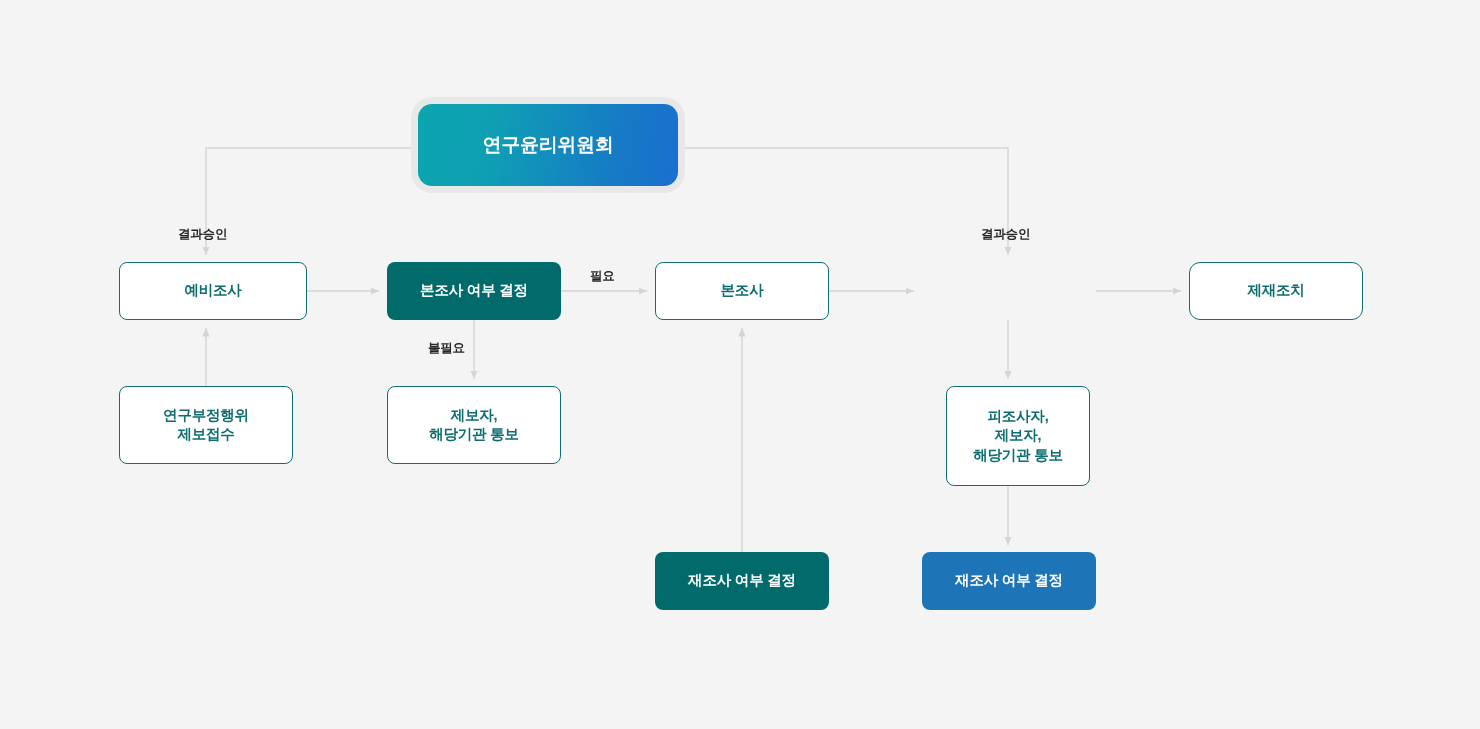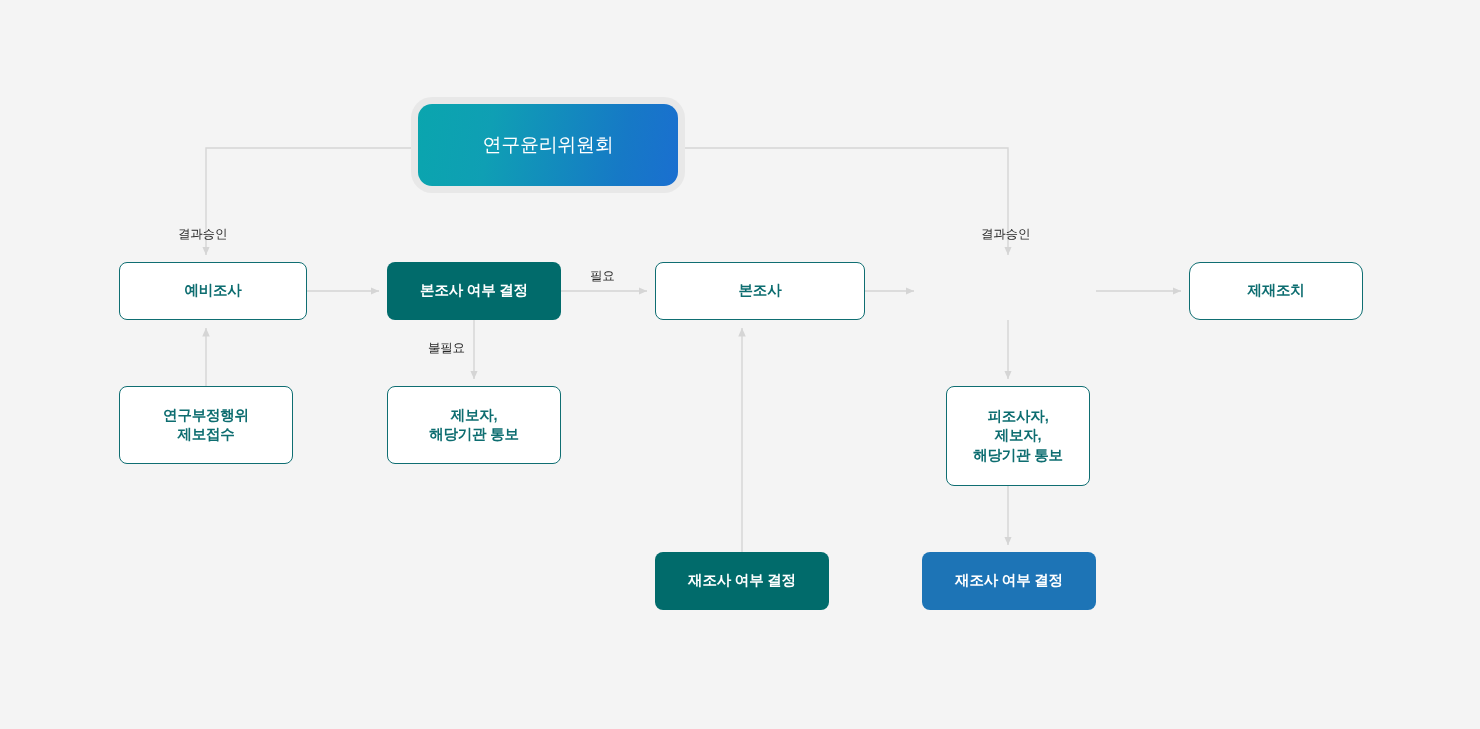--- a/index.html
+++ b/index.html
@@ -69,31 +69,31 @@
     font-weight: 700;
     letter-spacing: -0.2px;
     border: none;
   }
 
   
   .node.committee {
     background: linear-gradient(100deg, #0aa5ae 0%, #0f9fb4 28%, #1679c6 78%, #1a6fd0 100%);
     color: #ffffff;
     font-size: 19px;
-    font-weight: 400;
+    font-weight: 700;
     letter-spacing: -0.3px;
     border-radius: 14px;
     box-shadow: 0 0 0 7px #e8e8e8;
     z-index: 4;
   }
 
   .edge-label {
     position: absolute;
     font-size: 12.5px;
-    font-weight: 400;
+    font-weight: 700;
     color: #262626;
     letter-spacing: -0.2px;
     white-space: nowrap;
     z-index: 5;
   }
 </style>
 </head>
 <body>
 
 <div id="canvas">
@@ -136,21 +136,21 @@
       <path d="M742,552 L742,328" marker-end="url(#arrow-up)"></path>
     </g>
   </svg>
 
   <div class="node committee" style="left:418px; top:104px; width:260px; height:82px;">연구윤리위원회</div>
 
   <div class="node outline" style="left:119px; top:262px; width:188px; height:58px;">예비조사</div>
 
   <div class="node solid-teal" style="left:387px; top:262px; width:174px; height:58px;">본조사 여부 결정</div>
 
-  <div class="node outline" style="left:655px; top:262px; width:210px; height:58px;">본조사</div>
+  <div class="node outline" style="left:655px; top:262px; width:174px; height:58px;">본조사</div>
 
 
   <div class="node outline" style="left:1189px; top:262px; width:174px; height:58px;border-radius:11px;">제재조치</div>
 
   <div class="node outline" style="left:119px; top:386px; width:174px; height:78px;">연구부정행위
 제보접수</div>
 
   <div class="node outline" style="left:387px; top:386px; width:174px; height:78px;">제보자,
 해당기관 통보</div>
 

